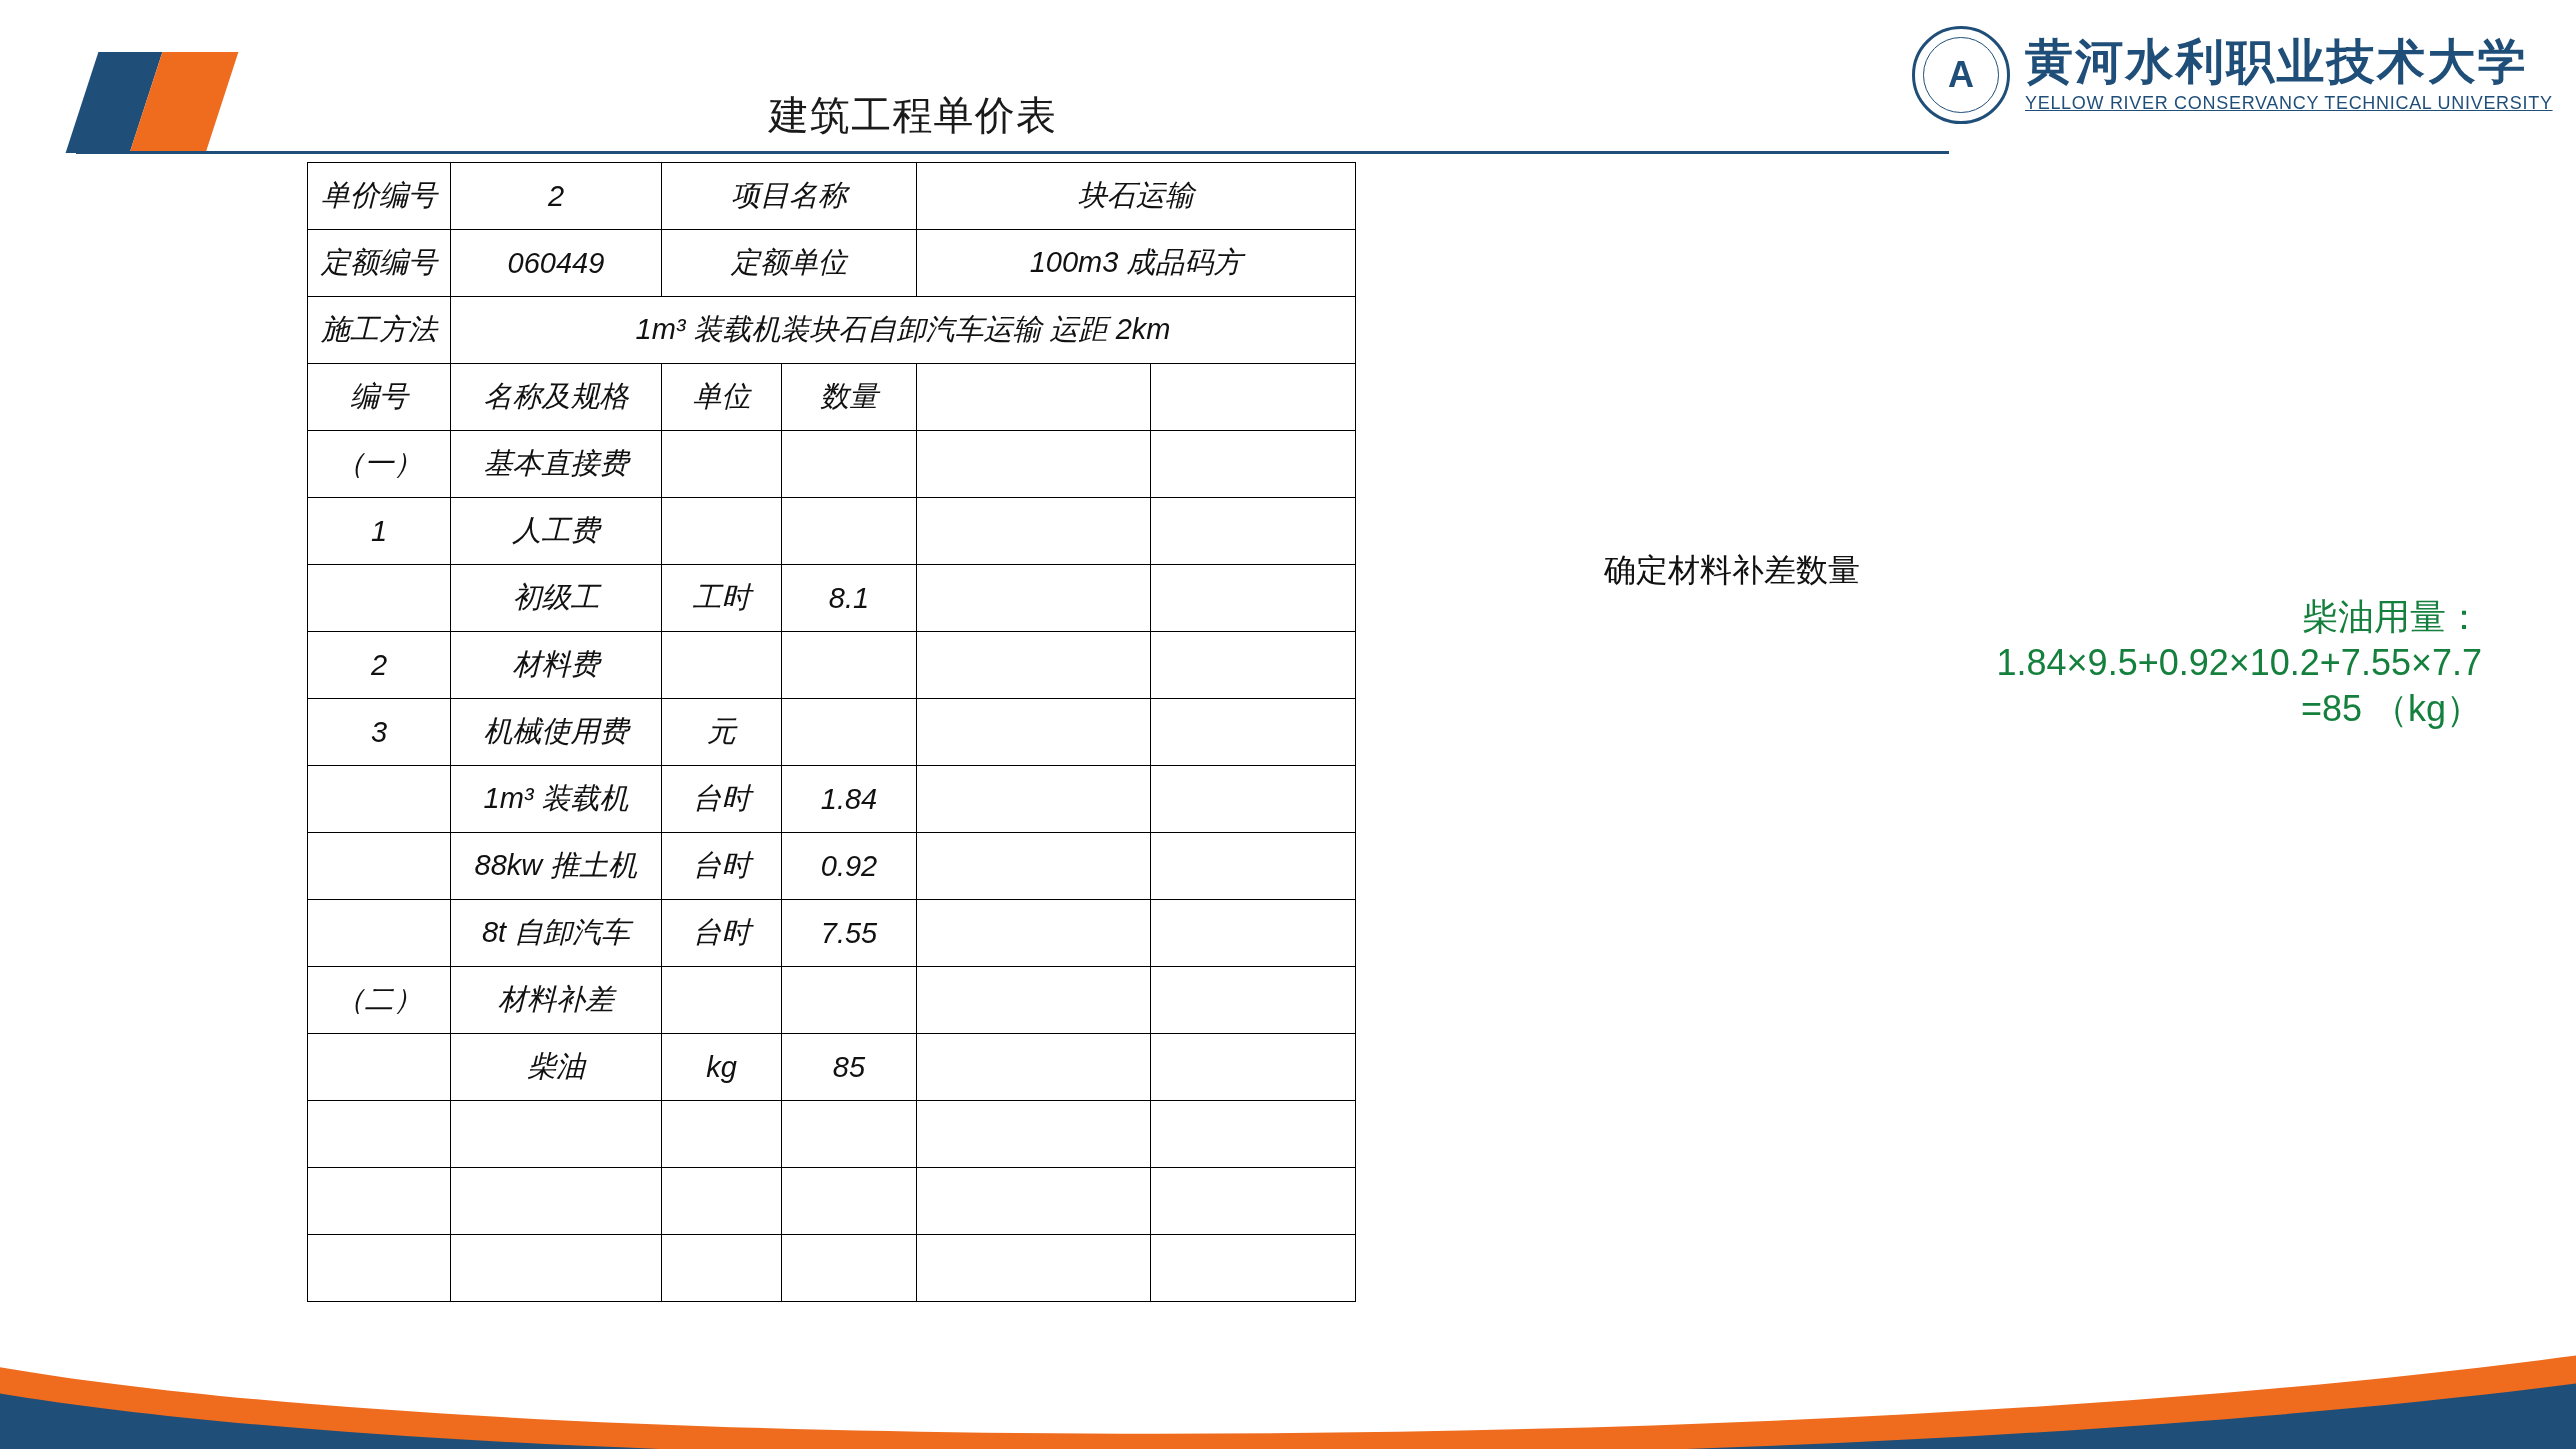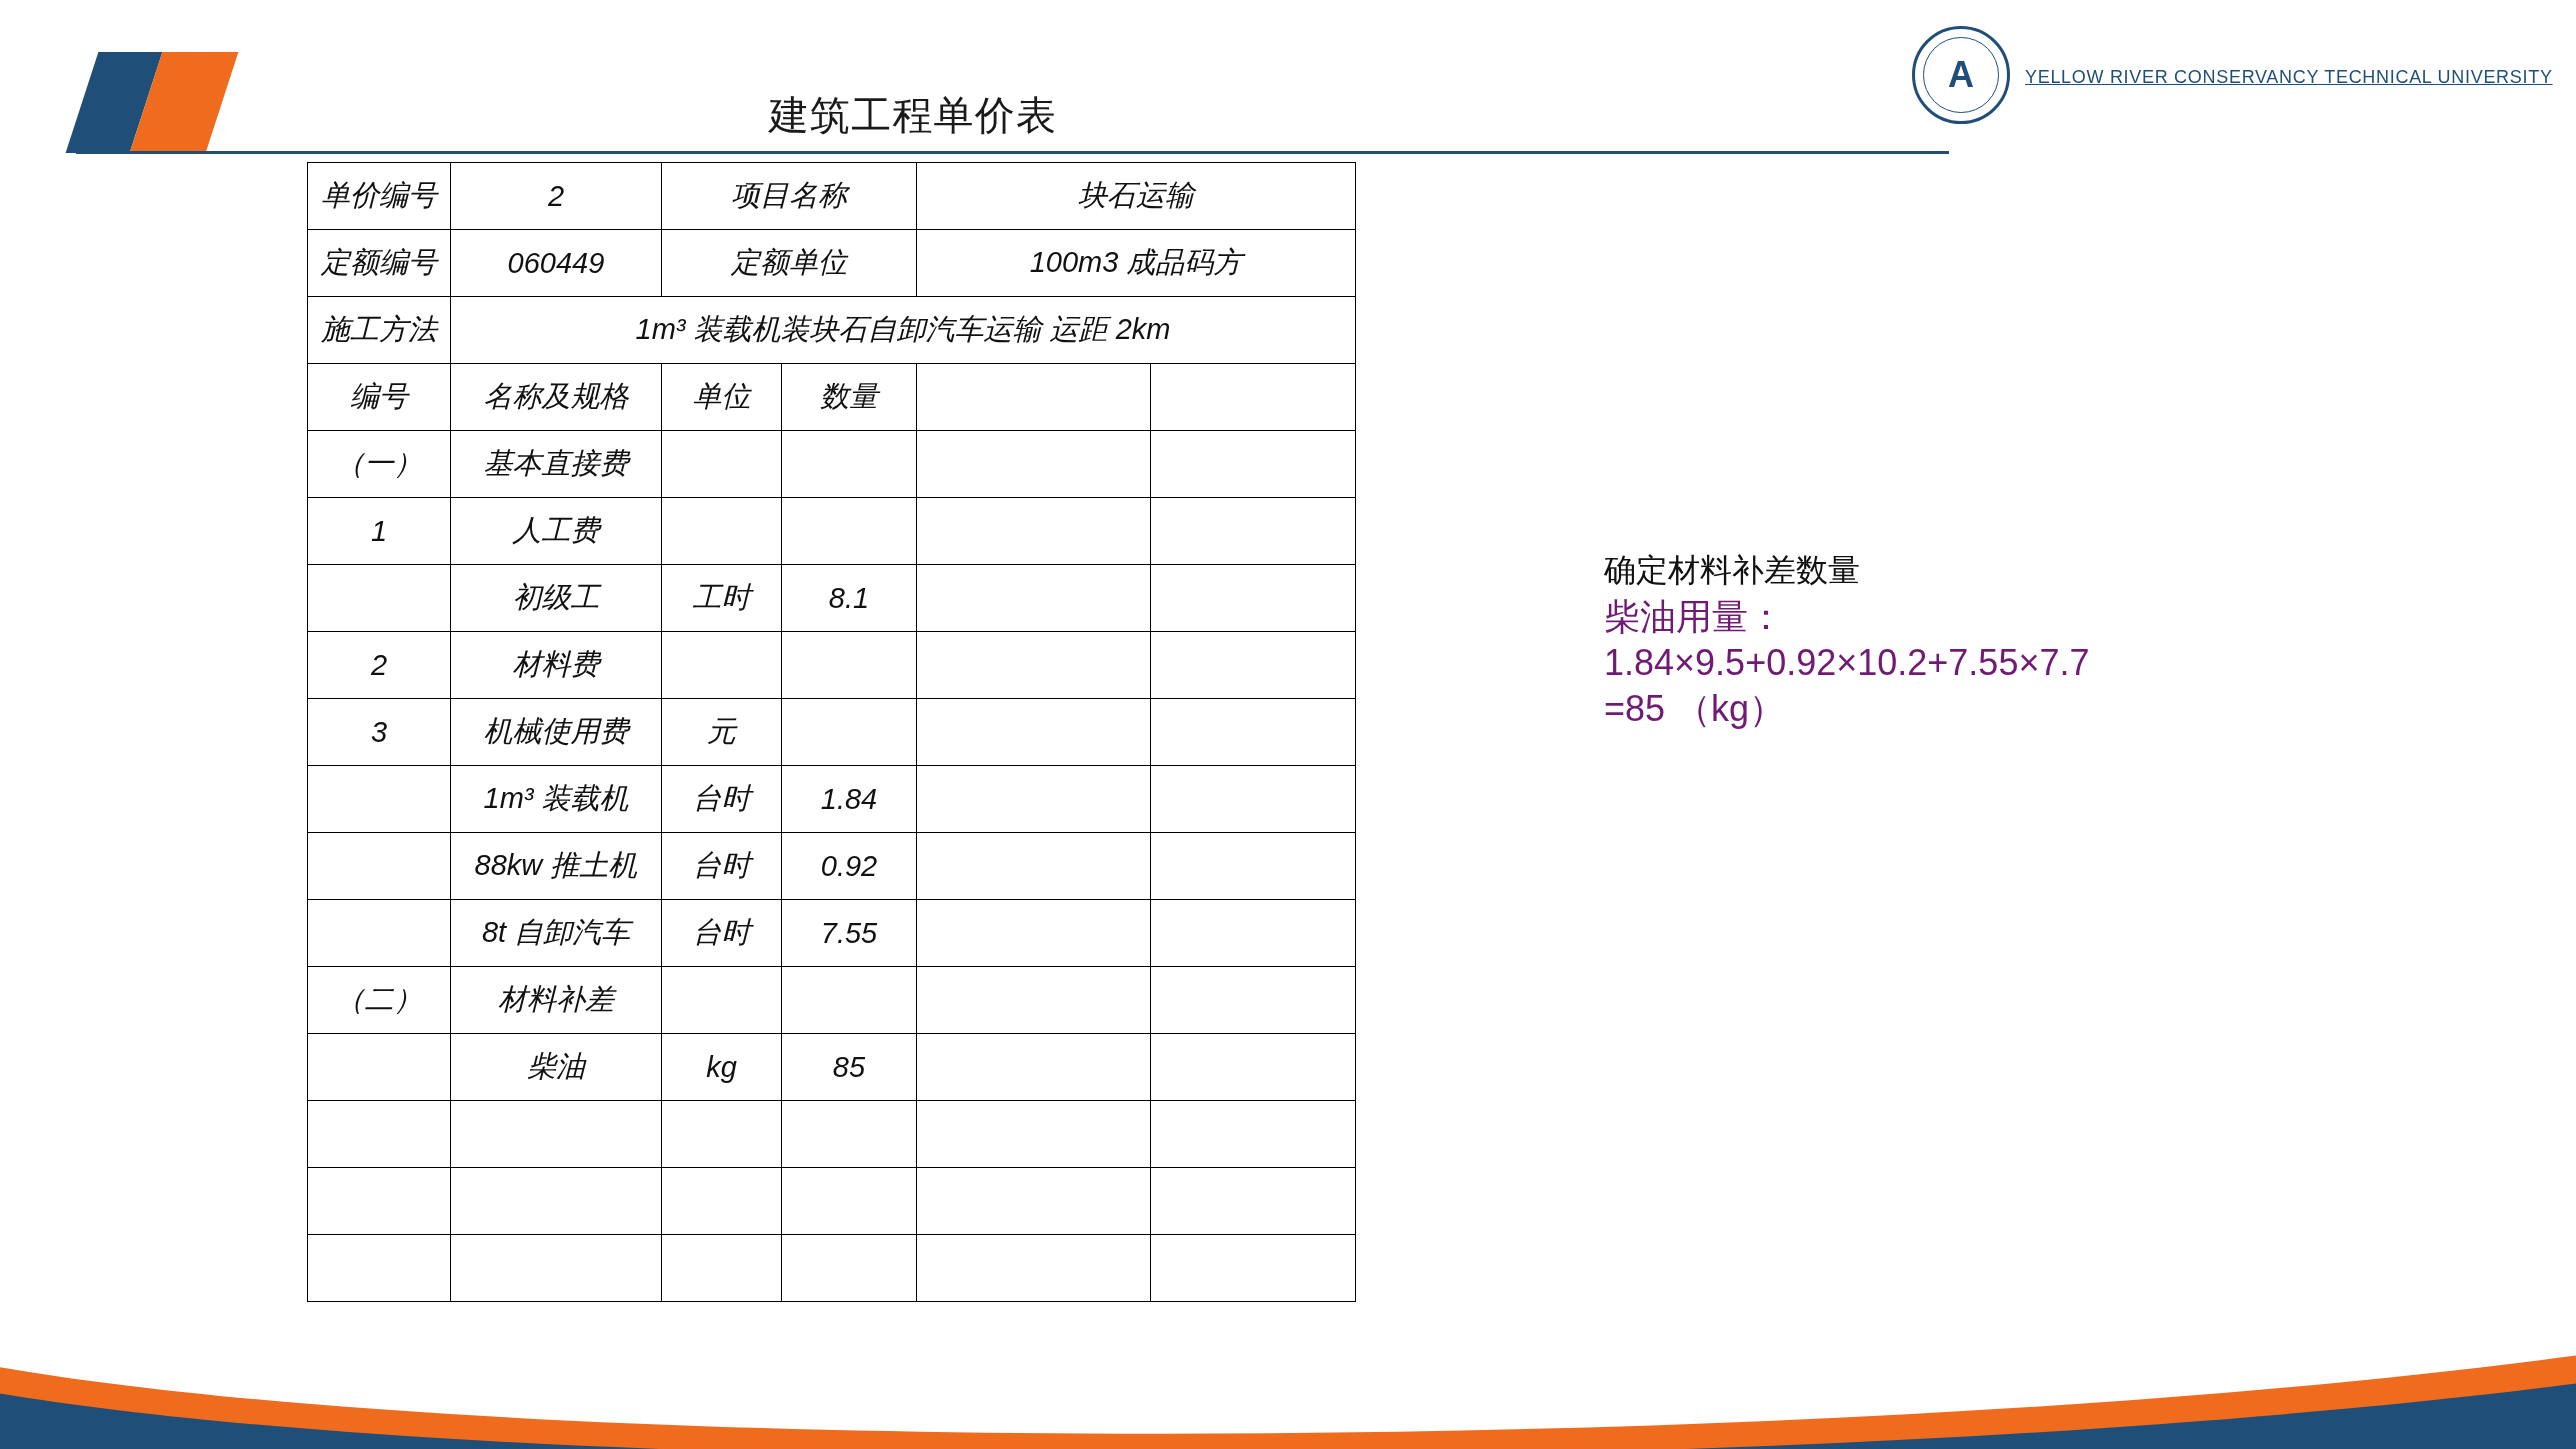--- a/index.html
+++ b/index.html
@@ -153,22 +153,23 @@
     width: 878px;
   }
   .note-title {
     font-size: 32px;
     color: #111111;
     line-height: 1.25;
     margin-bottom: 3.5px;
   }
   .note-red {
     font-size: 36px;
-    color: #701a75;
+    color: #15803d;
     line-height: 1.28;
+    text-align: right;
   }
 
   
   .footer {
     position: absolute;
     left: 0;
     bottom: 0;
     width: 2576px;
     height: 111px;
     overflow: hidden;
@@ -182,20 +183,21 @@
   <div class="hdr-bar-blue"></div>
   <div class="hdr-bar-orange"></div>
   <div class="header-rule"></div>
   <div class="slide-title">建筑工程单价表</div>
 
   <div class="logo-wrap">
     <div class="logo-seal">
       <span class="mark">A</span>
     </div>
     <div class="logo-text">
+      <div class="logo-cn">黄河水利职业技术大学</div>
       <div class="logo-en">YELLOW RIVER CONSERVANCY TECHNICAL UNIVERSITY</div>
     </div>
   </div>
 </div>
 
 <div class="table-wrap">
   <table class="price">
     <tbody>
       <tr>
         <td class="c1">单价编号</td>

